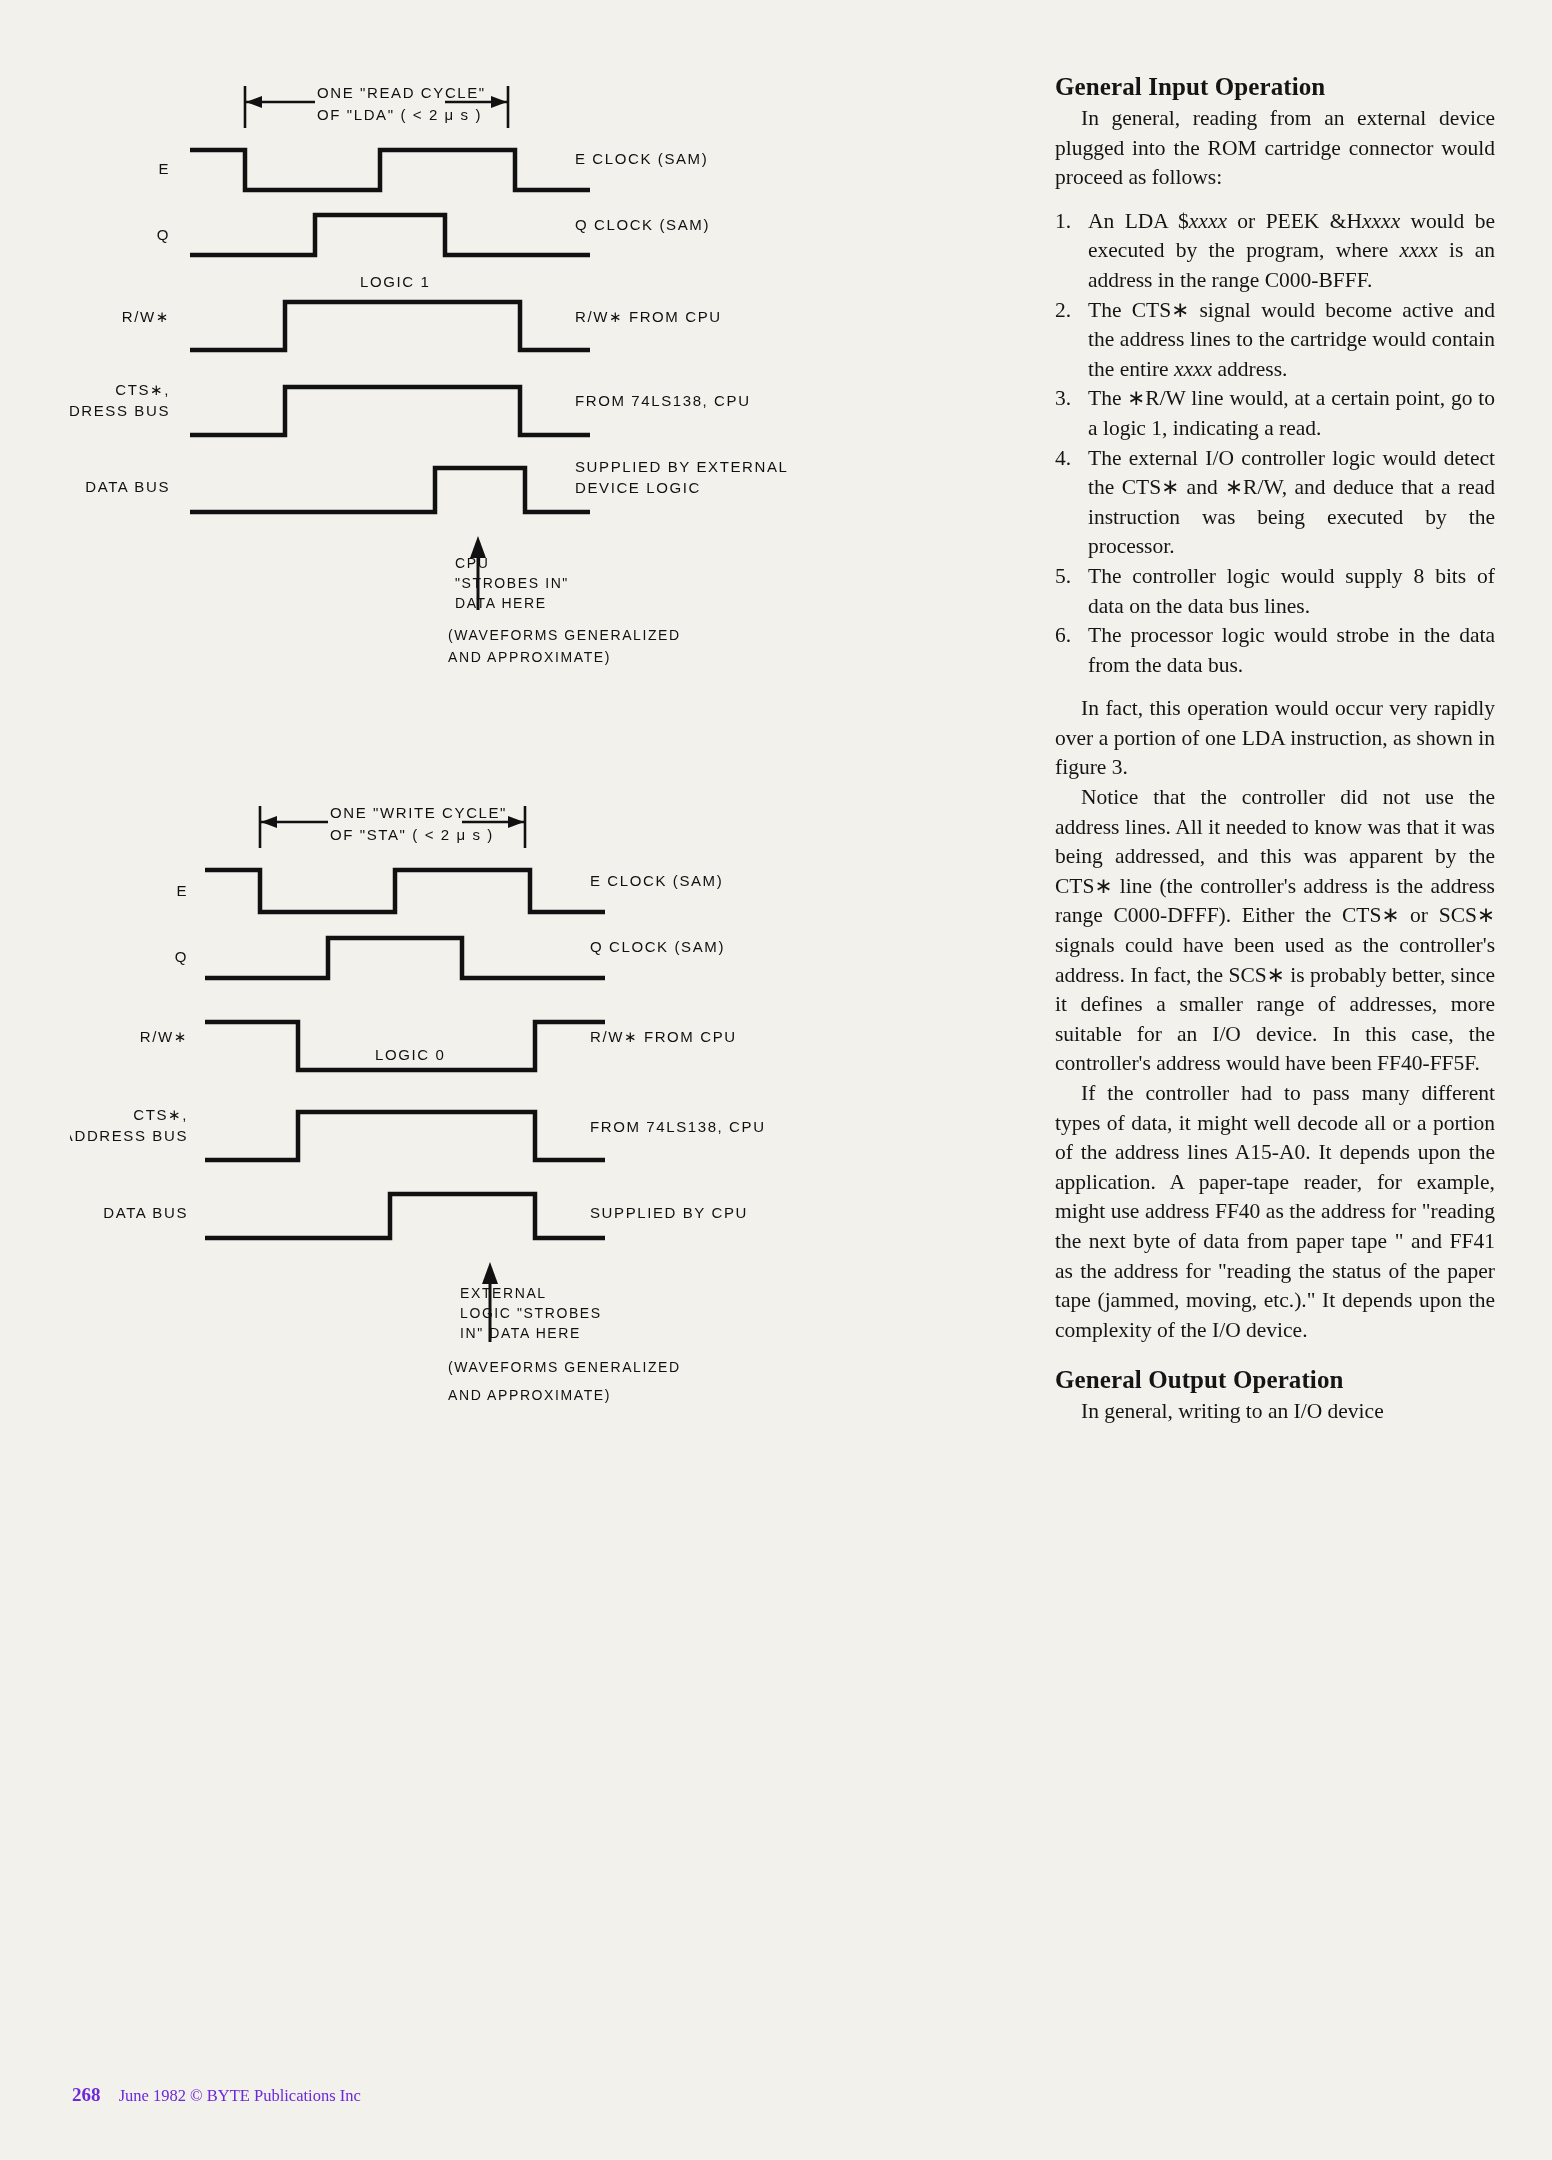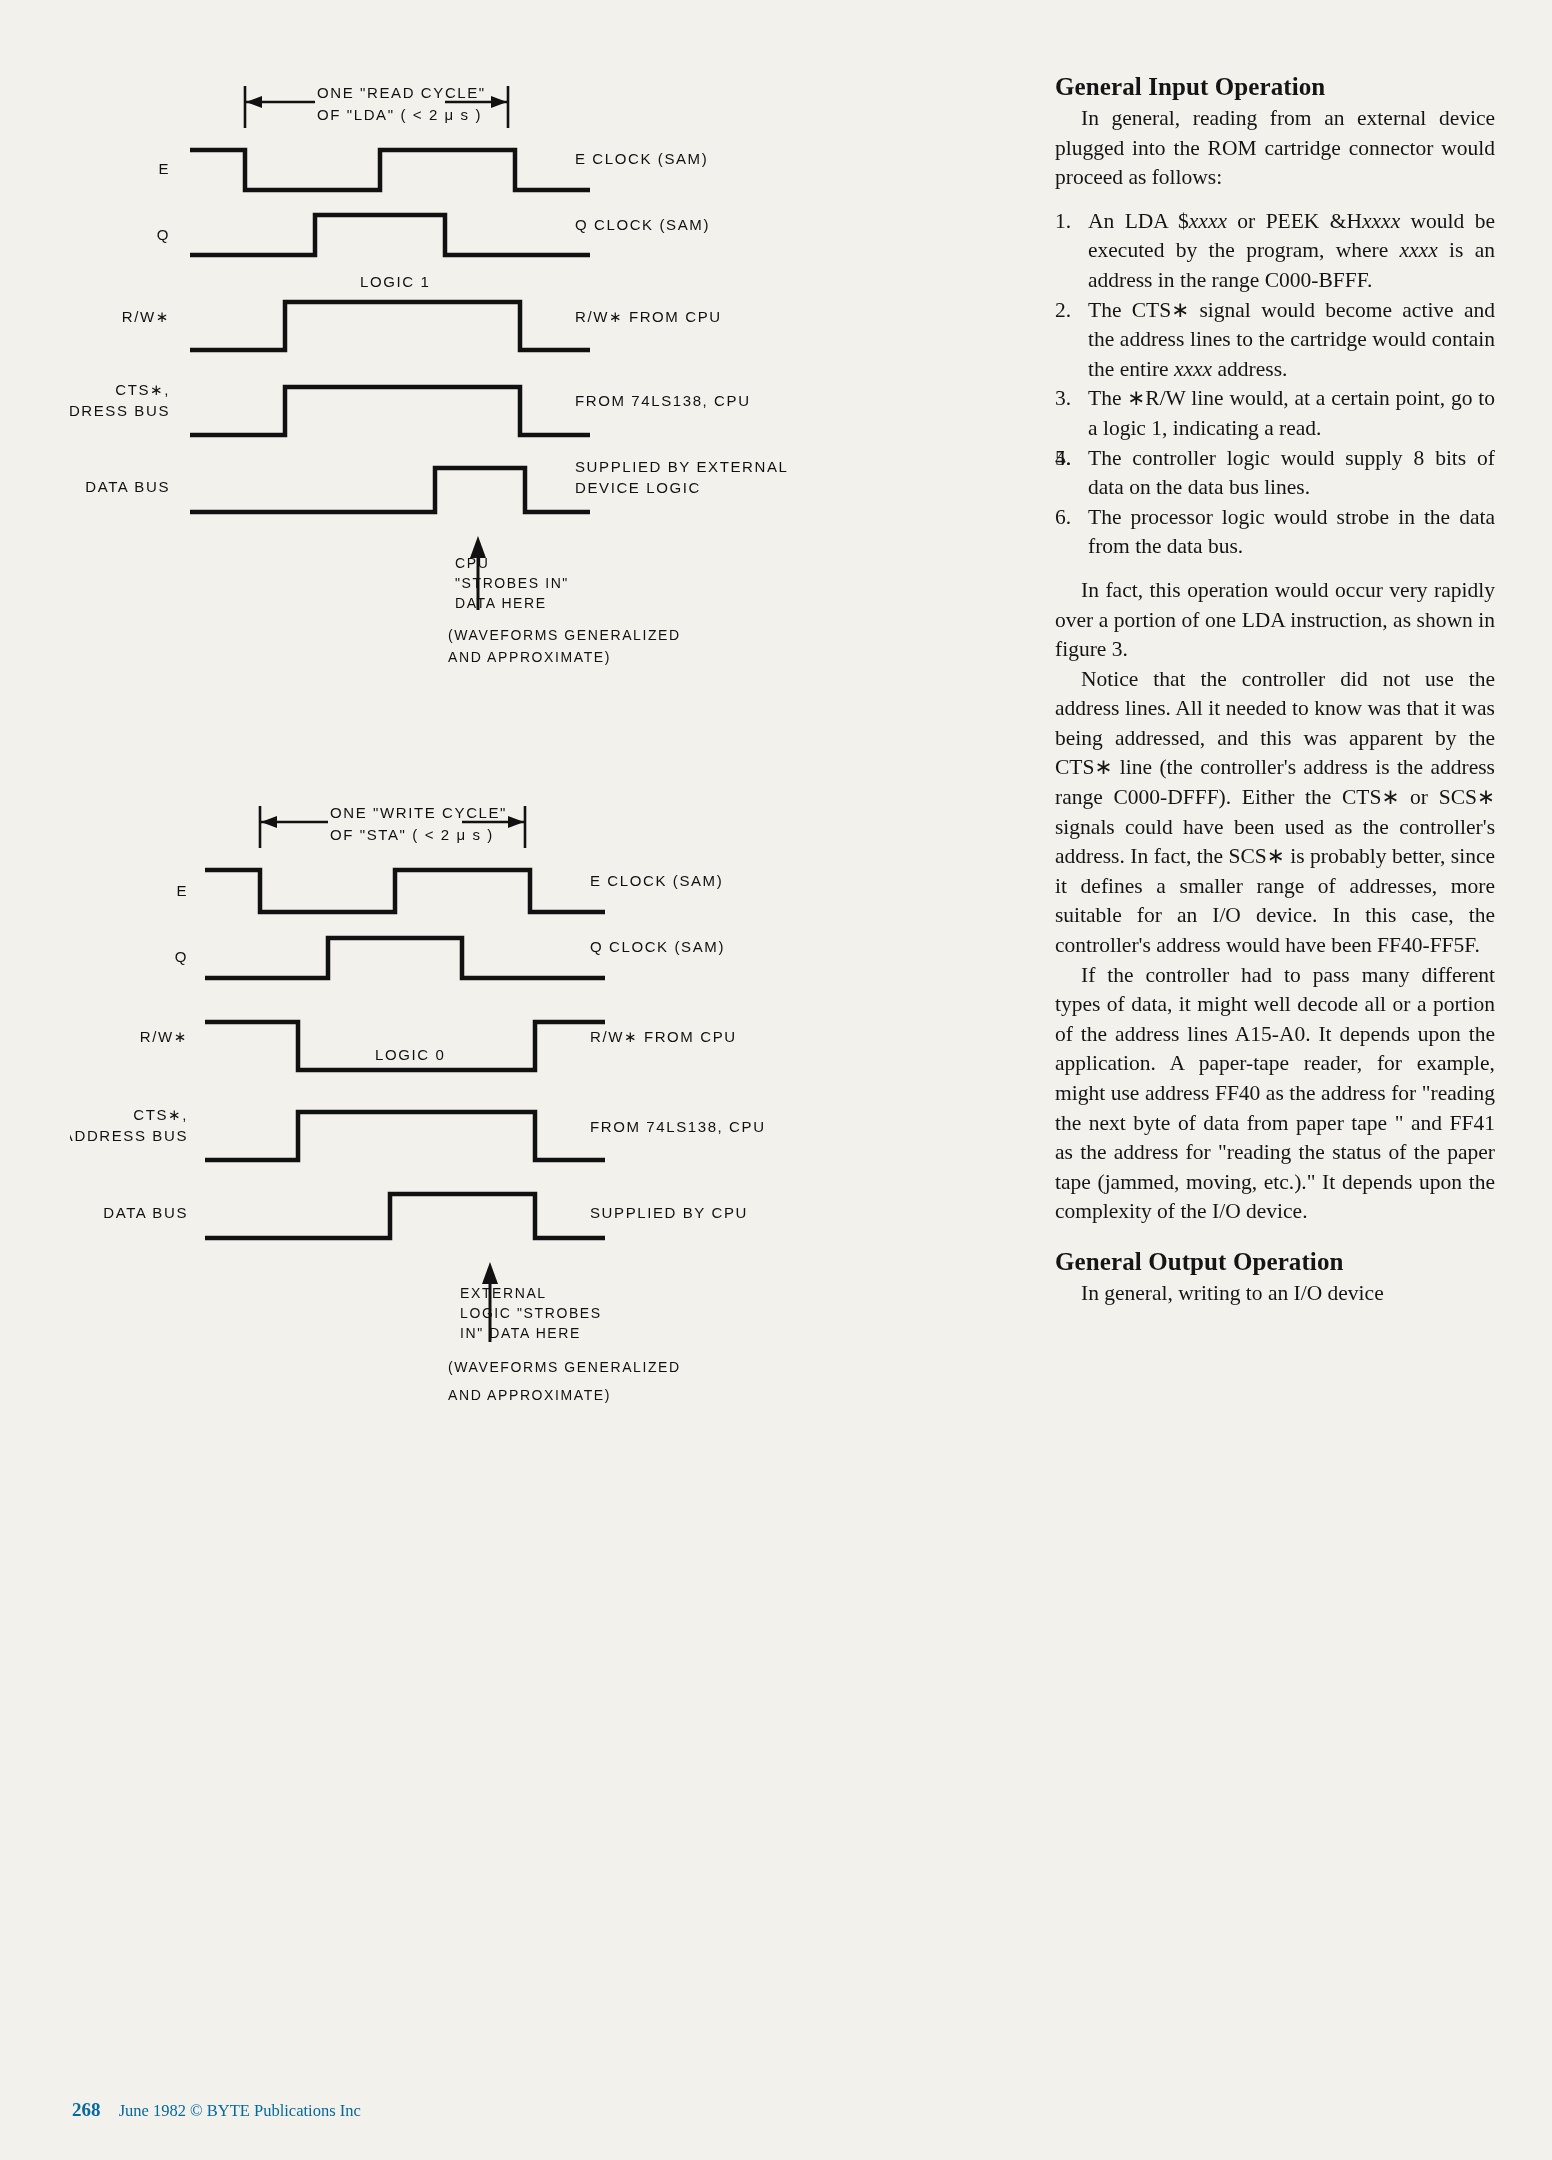--- a/index.html
+++ b/index.html
@@ -64,24 +64,24 @@
     padding-left:33px;
     margin-bottom:0px;
   }
   ol.steps li .num{
     position:absolute;left:0;top:0;width:28px;
   }
   ol.steps li i{}
 
   
   .footer{
-    position:absolute;left:72px;bottom:39px;
+    position:absolute;left:72px;bottom:54px;
     font-family:"Liberation Serif", serif;
     font-size:16.5px;
-    color:#0369a1;
+    color:#6d28d9;
   }
   .footer .pg{font-weight:bold;font-size:19px;margin-right:14px;}
 
   
   text.mono{
     font-family:"Liberation Sans", sans-serif;
     font-size:15px;
     letter-spacing:1.6px;
     fill:#111;
   }
@@ -214,20 +214,21 @@
       <li>
         <span class="num">2.</span>
         <span class="txt">The CTS∗ signal would become active and the address lines to the cartridge would contain the entire <i>xxxx</i> address.</span>
       </li>
       <li>
         <span class="num">3.</span>
         <span class="txt">The ∗R/W line would, at a certain point, go to a logic 1, indicating a read.</span>
       </li>
       <li>
         <span class="num">4.</span>
+        <span class="txt">The external I/O controller logic would detect the CTS∗ and ∗R/W, and deduce that a read instruction was being executed by the processor.</span>
       </li>
       <li>
         <span class="num">5.</span>
         <span class="txt">The controller logic would supply 8 bits of data on the data bus lines.</span>
       </li>
       <li>
         <span class="num">6.</span>
         <span class="txt">The processor logic would strobe in the data from the data bus.</span>
       </li>
     </ol>

